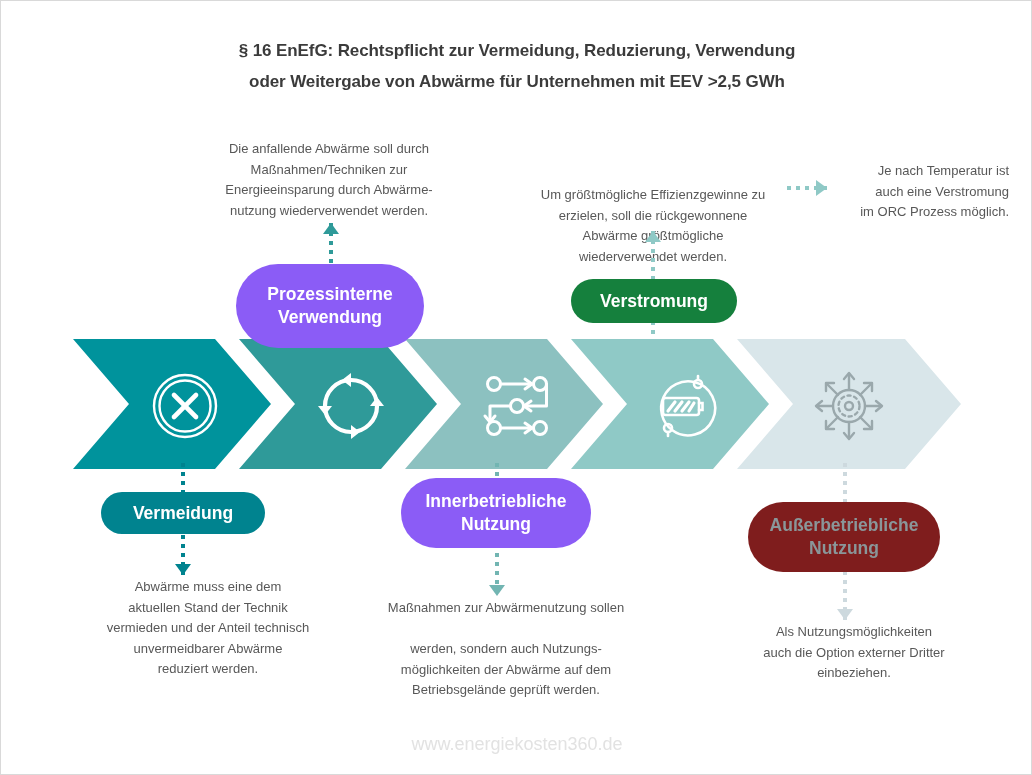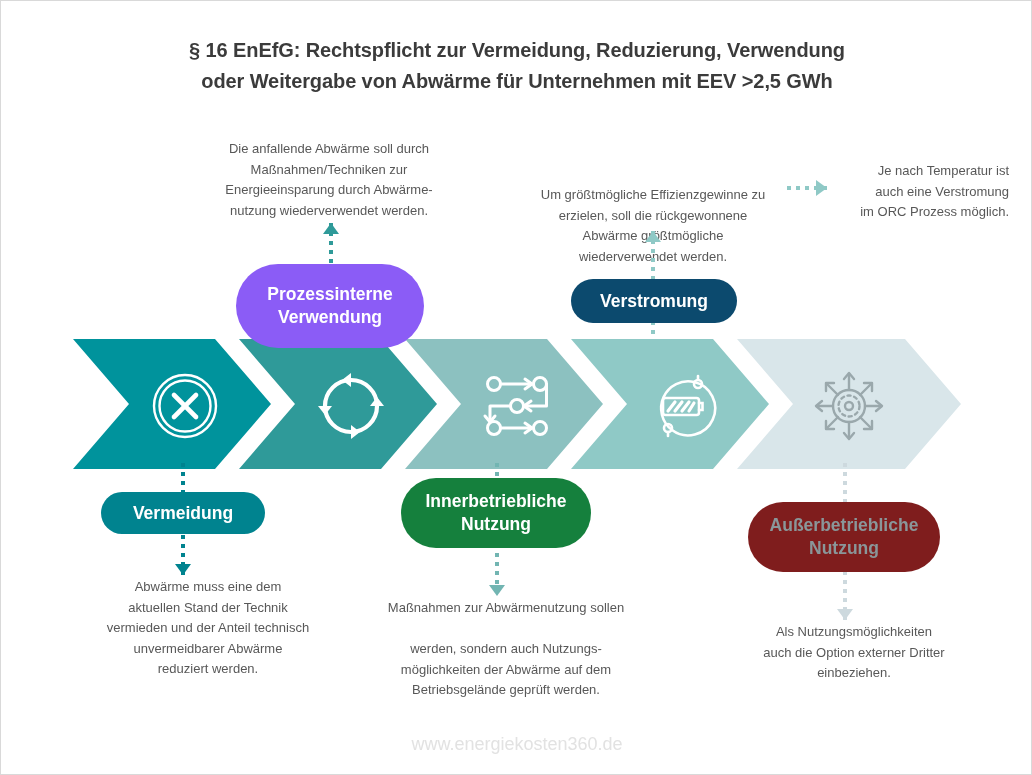--- a/index.html
+++ b/index.html
@@ -20,21 +20,21 @@
     overflow: hidden;
   }
 
   
   .title {
     position: absolute;
     left: 60px;
     top: 34px;
     width: 912px;
     text-align: center;
-    font-size: 20px;
+    font-size: 17px;
     font-weight: bold;
     line-height: 31px;
     color: #3b3b3b;
     letter-spacing: -0.1px;
   }
   .title .line { display: block; }
 
   
   .note {
     position: absolute;
@@ -337,29 +337,29 @@
     <span>einbeziehen.</span>
   </div>
 
   <div class="pill" style="left:235px; top:263px; width:188px; height:84px; background:#8b5cf6;">
     <span>
       <span>Prozessinterne</span><br>
       <span>Verwendung</span>
     </span>
   </div>
 
-  <div class="pill" style="left:570px; top:278px; width:166px; height:44px; background:#0c4a6e;">
+  <div class="pill" style="left:570px; top:278px; width:166px; height:44px; background:#15803d;">
     <span>Verstromung</span>
   </div>
 
   <div class="pill" style="left:100px; top:491px; width:164px; height:42px; background:#00838f;">
     <span>Vermeidung</span>
   </div>
 
-  <div class="pill" style="left:400px; top:477px; width:190px; height:70px; background:#15803d;">
+  <div class="pill" style="left:400px; top:477px; width:190px; height:70px; background:#8b5cf6;">
     <span>
       <span>Innerbetriebliche</span><br>
       <span>Nutzung</span>
     </span>
   </div>
 
   <div class="pill" style="left:747px; top:501px; width:192px; height:70px; background:#7f1d1d; color:#8a9699;">
     <span>
       <span>Außerbetriebliche</span><br>
       <span>Nutzung</span>

